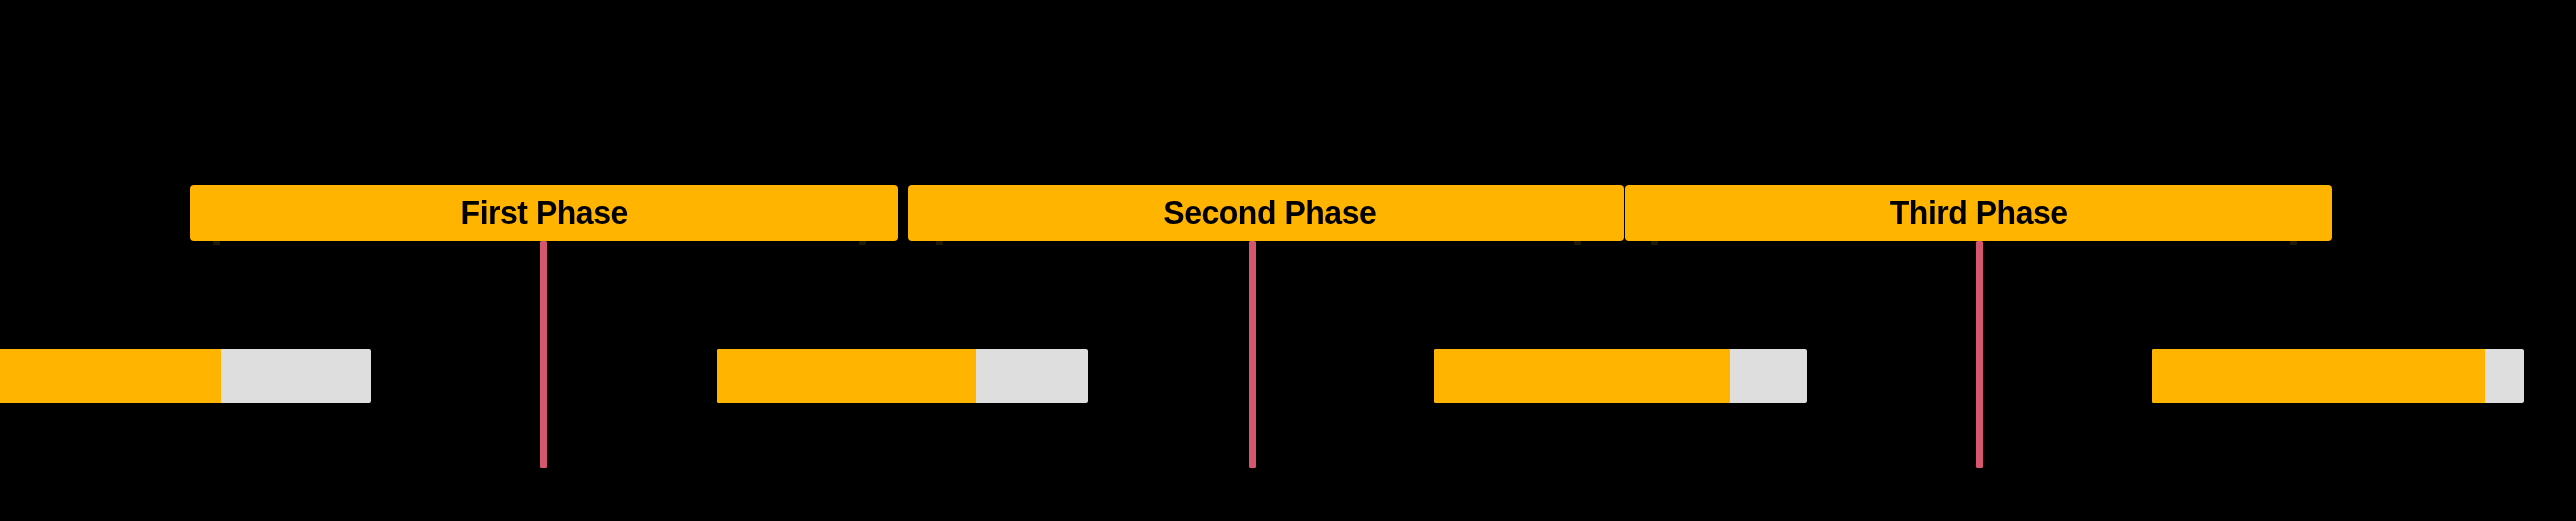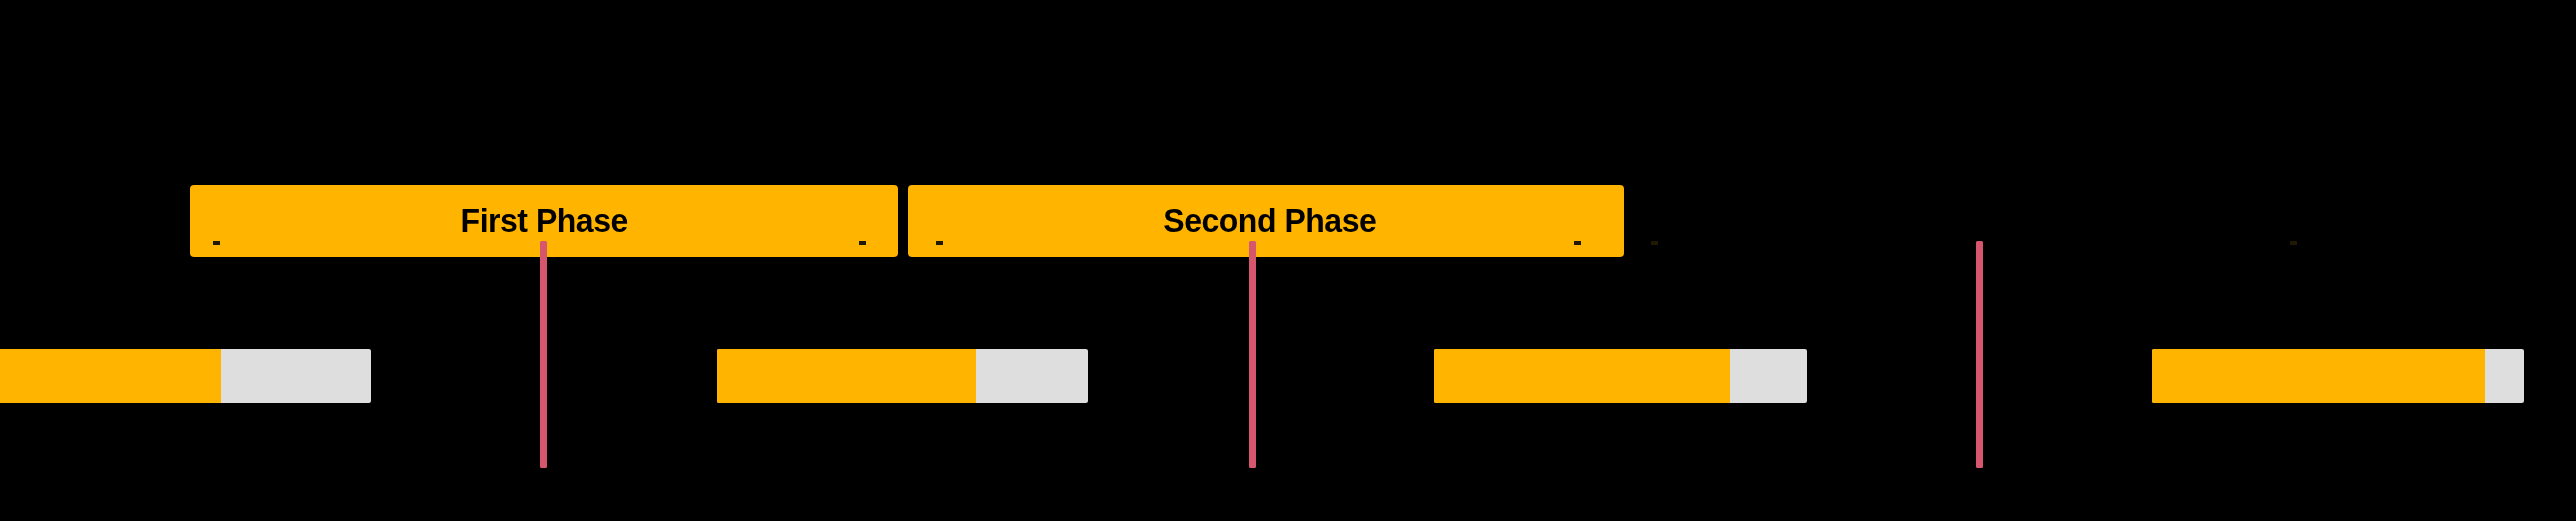--- a/index.html
+++ b/index.html
@@ -4,21 +4,21 @@
 <style>
   html,body{margin:0;padding:0;background:#000;}
   .stage{
     position:relative;
     width:2576px;height:522px;
     background:var(--canvas-bg,#000);
     overflow:hidden;
     font-family:"Liberation Sans","DejaVu Sans",sans-serif;
   }
   .phase-bar{
-    position:absolute;top:185px;height:72px;
+    position:absolute;top:185px;height:56px;
     background:var(--phase-fill,#FFB400);
     border-radius:4.1px;
     display:flex;align-items:center;justify-content:center;
   }
   .phase-label{
     color:var(--label-text,#000);
     font-size:33px;font-weight:bold;letter-spacing:-0.5px;
     transform:scaleX(0.97);
     white-space:nowrap;
   }
@@ -60,20 +60,23 @@
 <body>
 
 <div class="stage">
 
   <div class="phase-bar" id="phase-1">
     <span class="phase-label">First Phase</span>
   </div>
   <div class="phase-bar" id="phase-2">
     <span class="phase-label">Second Phase</span>
   </div>
+  <div class="phase-bar" id="phase-3">
+    <span class="phase-label">Third Phase</span>
+  </div>
 
   <div class="axis-tick" id="tick-1"></div>
   <div class="axis-tick" id="tick-2"></div>
   <div class="axis-tick" id="tick-3"></div>
   <div class="axis-tick" id="tick-4"></div>
   <div class="axis-tick" id="tick-5"></div>
   <div class="axis-tick" id="tick-6"></div>
 
   <div class="milestone-line" id="line-1"></div>
   <div class="milestone-line" id="line-2"></div>

